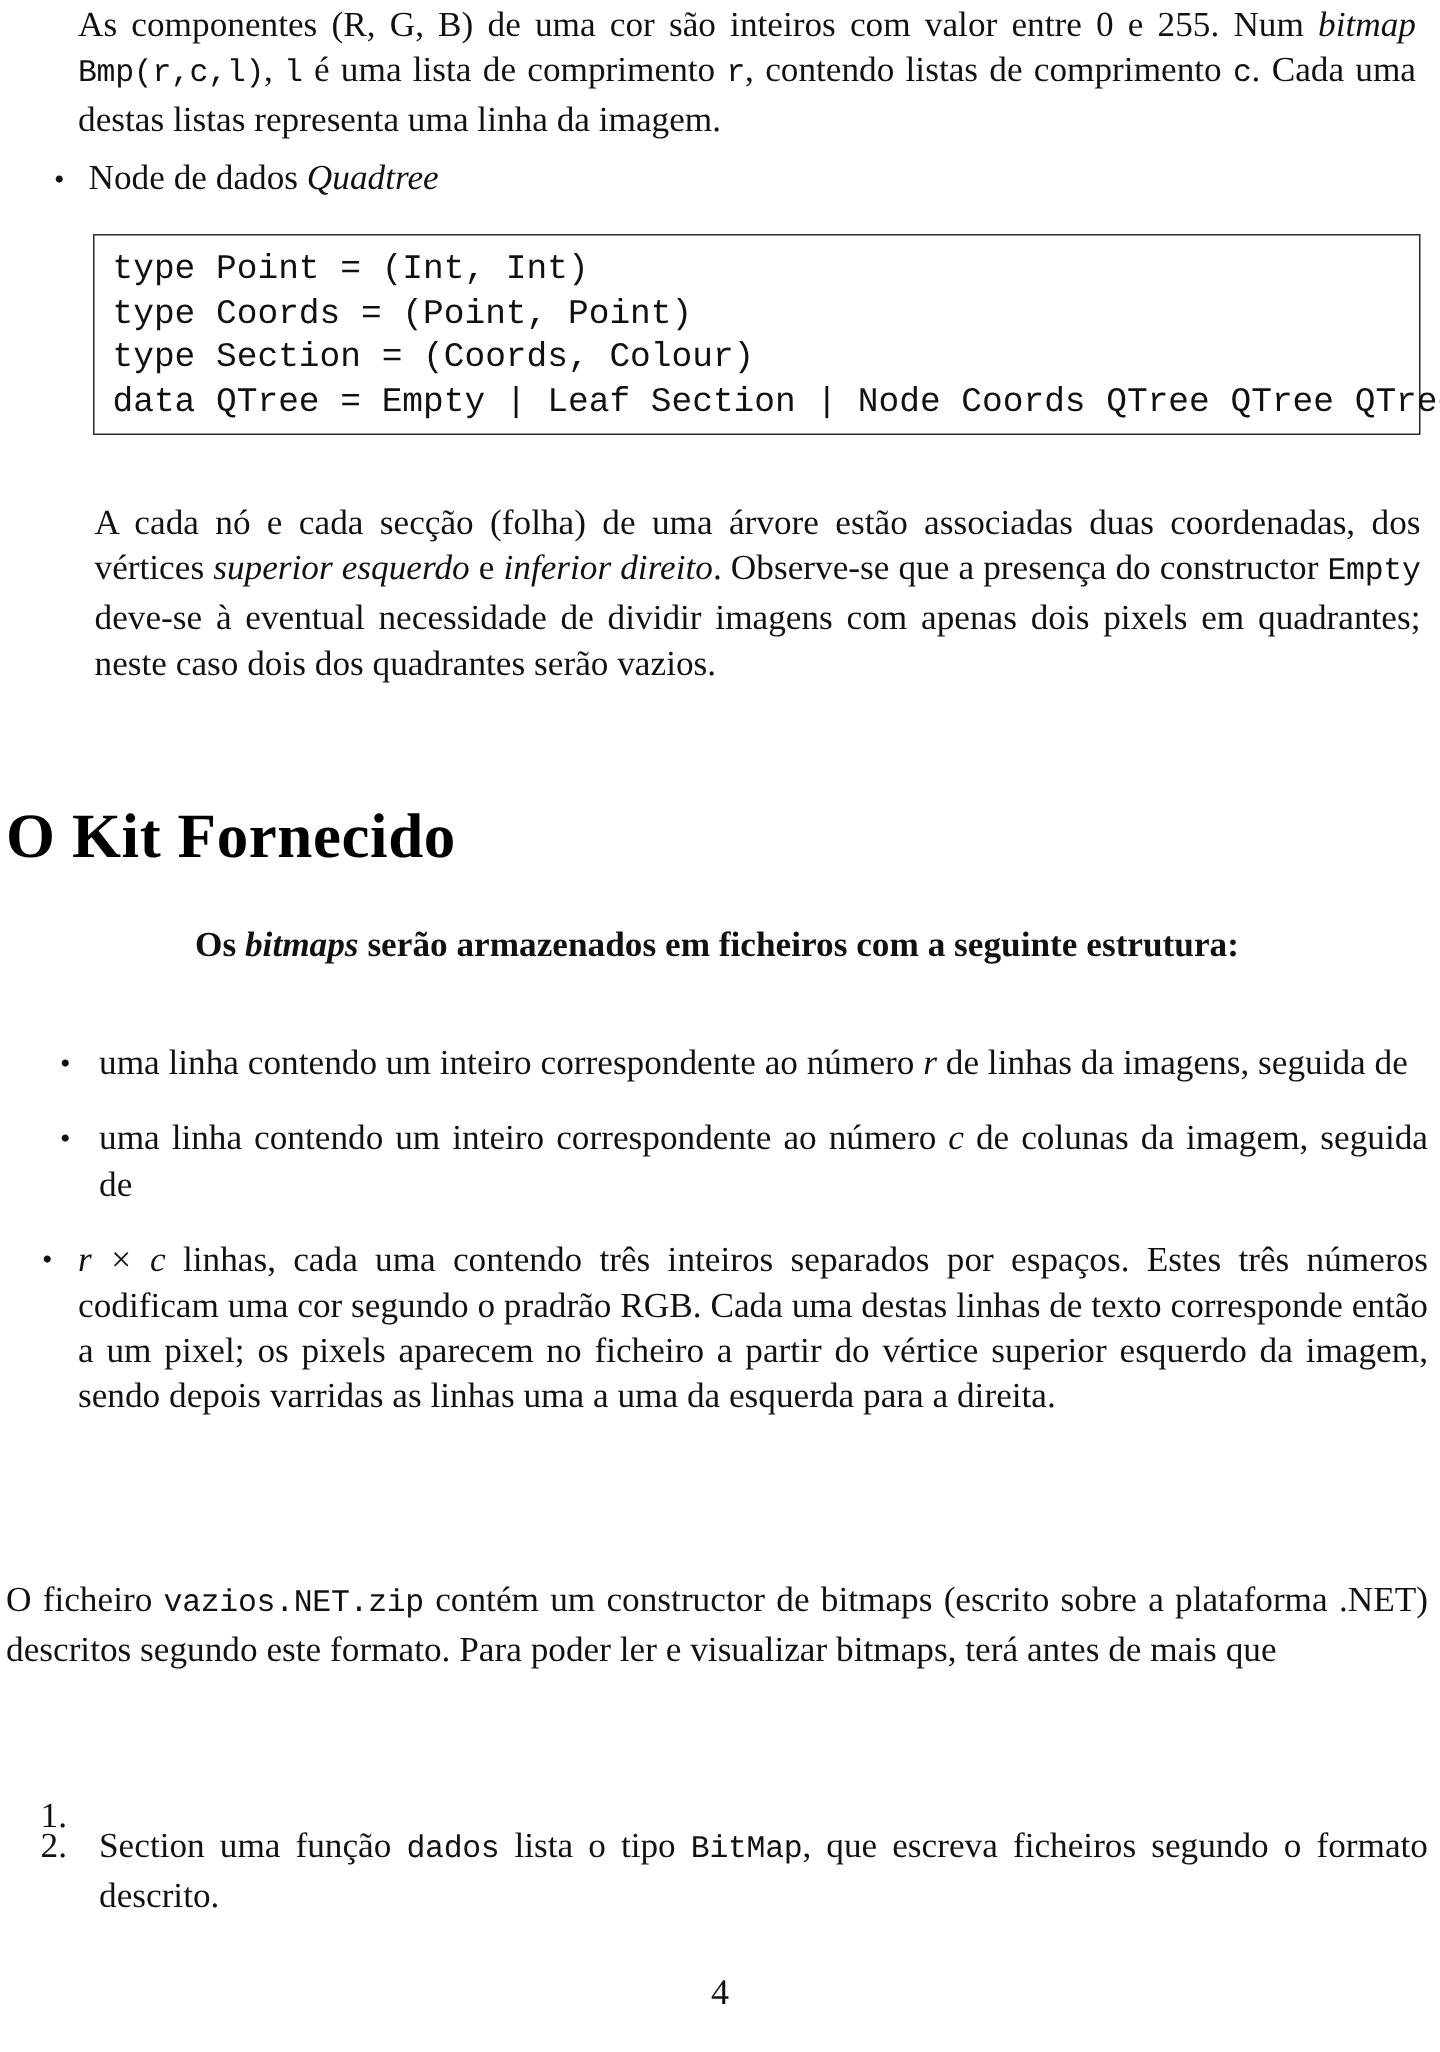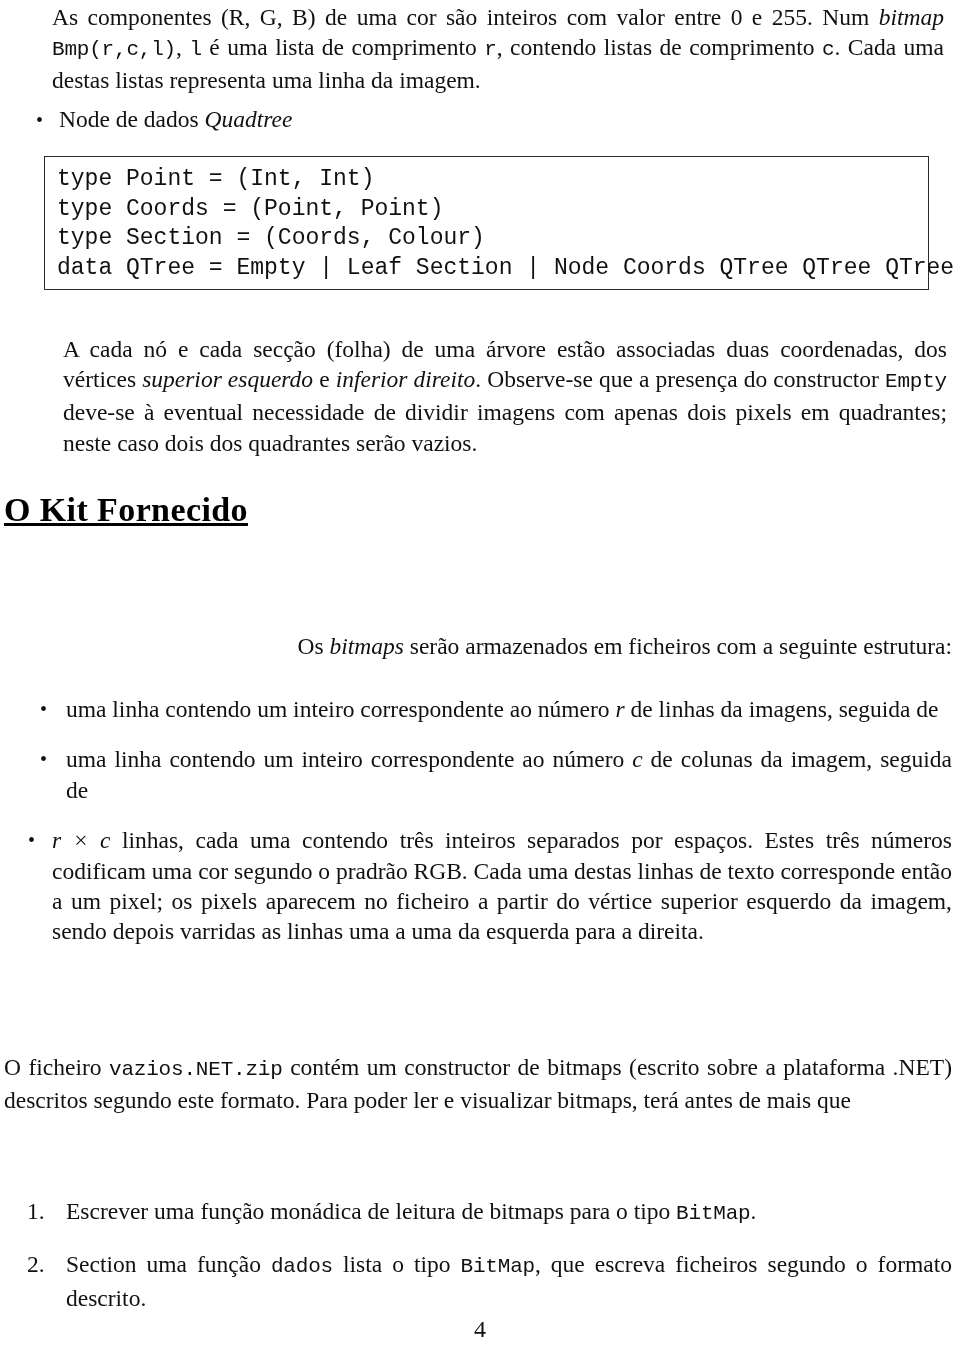--- a/index.html
+++ b/index.html
@@ -55,33 +55,32 @@
   }
   .mathit {
     font-family: "Liberation Serif", serif;
     font-style: italic;
   }
 
   
   .heading {
     position: absolute;
     left: 4px;
-    top: 488px;
-    font-size: 34px;
+    top: 536px;
+    font-size: 42px;
     font-weight: bold;
     letter-spacing: 0.4px;
     line-height: 44px;
     white-space: nowrap;
-    text-decoration: underline;
   }
 
   
   .codebox {
     position: absolute;
-    left: 44px;
+    left: 62px;
     top: 156px;
     width: 885px;
     height: 134px;
     border: 1.6px solid #2b2b2b;
     box-sizing: border-box;
     overflow: visible;
   }
   .codebox-inner {
     position: absolute;
     left: 12px;
@@ -166,21 +165,21 @@
       <div class="code-line">type Coords = (Point, Point)</div>
       <div class="code-line">type Section = (Coords, Colour)</div>
       <div class="code-line">data QTree = Empty | Leaf Section | Node Coords QTree QTree QTree QTree</div>
     </div>
   </div>
 
   <div class="para indent" style="top:334px;"><span>A cada nó e cada secção (folha) de uma árvore estão associadas duas coordenadas, dos vértices </span><span class="it">superior esquerdo</span><span> e </span><span class="it">inferior direito</span><span>. Observe-se que a presença do constructor </span><span class="mono">Empty</span><span> deve-se à eventual necessidade de dividir imagens com apenas dois pixels em quadrantes; neste caso dois dos quadrantes serão vazios.</span></div>
 
   <div class="heading">O Kit Fornecido</div>
 
-  <div class="para lower" style="top:631px;text-align:right;"><span>Os </span><span class="it">bitmaps</span><span> serão armazenados em ficheiros com a seguinte estrutura:</span></div>
+  <div class="para lower" style="top:615px;text-align:center;font-weight:bold;"><span>Os </span><span class="it">bitmaps</span><span> serão armazenados em ficheiros com a seguinte estrutura:</span></div>
 
   <div class="bullet-list" style="top:694px;position:absolute;">
 
     <div class="bullet-item" style="padding-right:8px;">
       <span class="marker">•</span>
       <span class="btext"><span>uma linha contendo um inteiro correspondente ao número </span><span class="mathit">r</span><span> de linhas da imagens, seguida de</span></span>
     </div>
 
     <div class="bullet-item" style="padding-right:8px;margin-top:20px;">
       <span class="marker">•</span>
@@ -193,21 +192,20 @@
     </div>
 
   </div>
 
   <div class="para lower" style="top:1052px;"><span>O ficheiro </span><span class="mono">vazios.NET.zip</span><span> contém um constructor de bitmaps (escrito sobre a plataforma .NET) descritos segundo este formato. Para poder ler e visualizar bitmaps, terá antes de mais que</span></div>
 
   <div class="bullet-list" style="top:1196px;position:absolute;">
 
     <div class="num-item" style="padding-right:8px;">
       <span class="marker">1.</span>
-      <span class="btext"><span>Escrever uma função monádica de leitura de bitmaps para o tipo </span><span class="mono">BitMap</span><span>.</span></span>
     </div>
 
     <div class="num-item" style="padding-right:8px;margin-top:20px;">
       <span class="marker">2.</span>
       <span class="btext"><span>Section uma função </span><span class="mono">dados</span><span> lista o tipo </span><span class="mono">BitMap</span><span>, que escreva ficheiros segundo o formato descrito.</span></span>
     </div>
 
   </div>
 
   <div class="folio">4</div>

